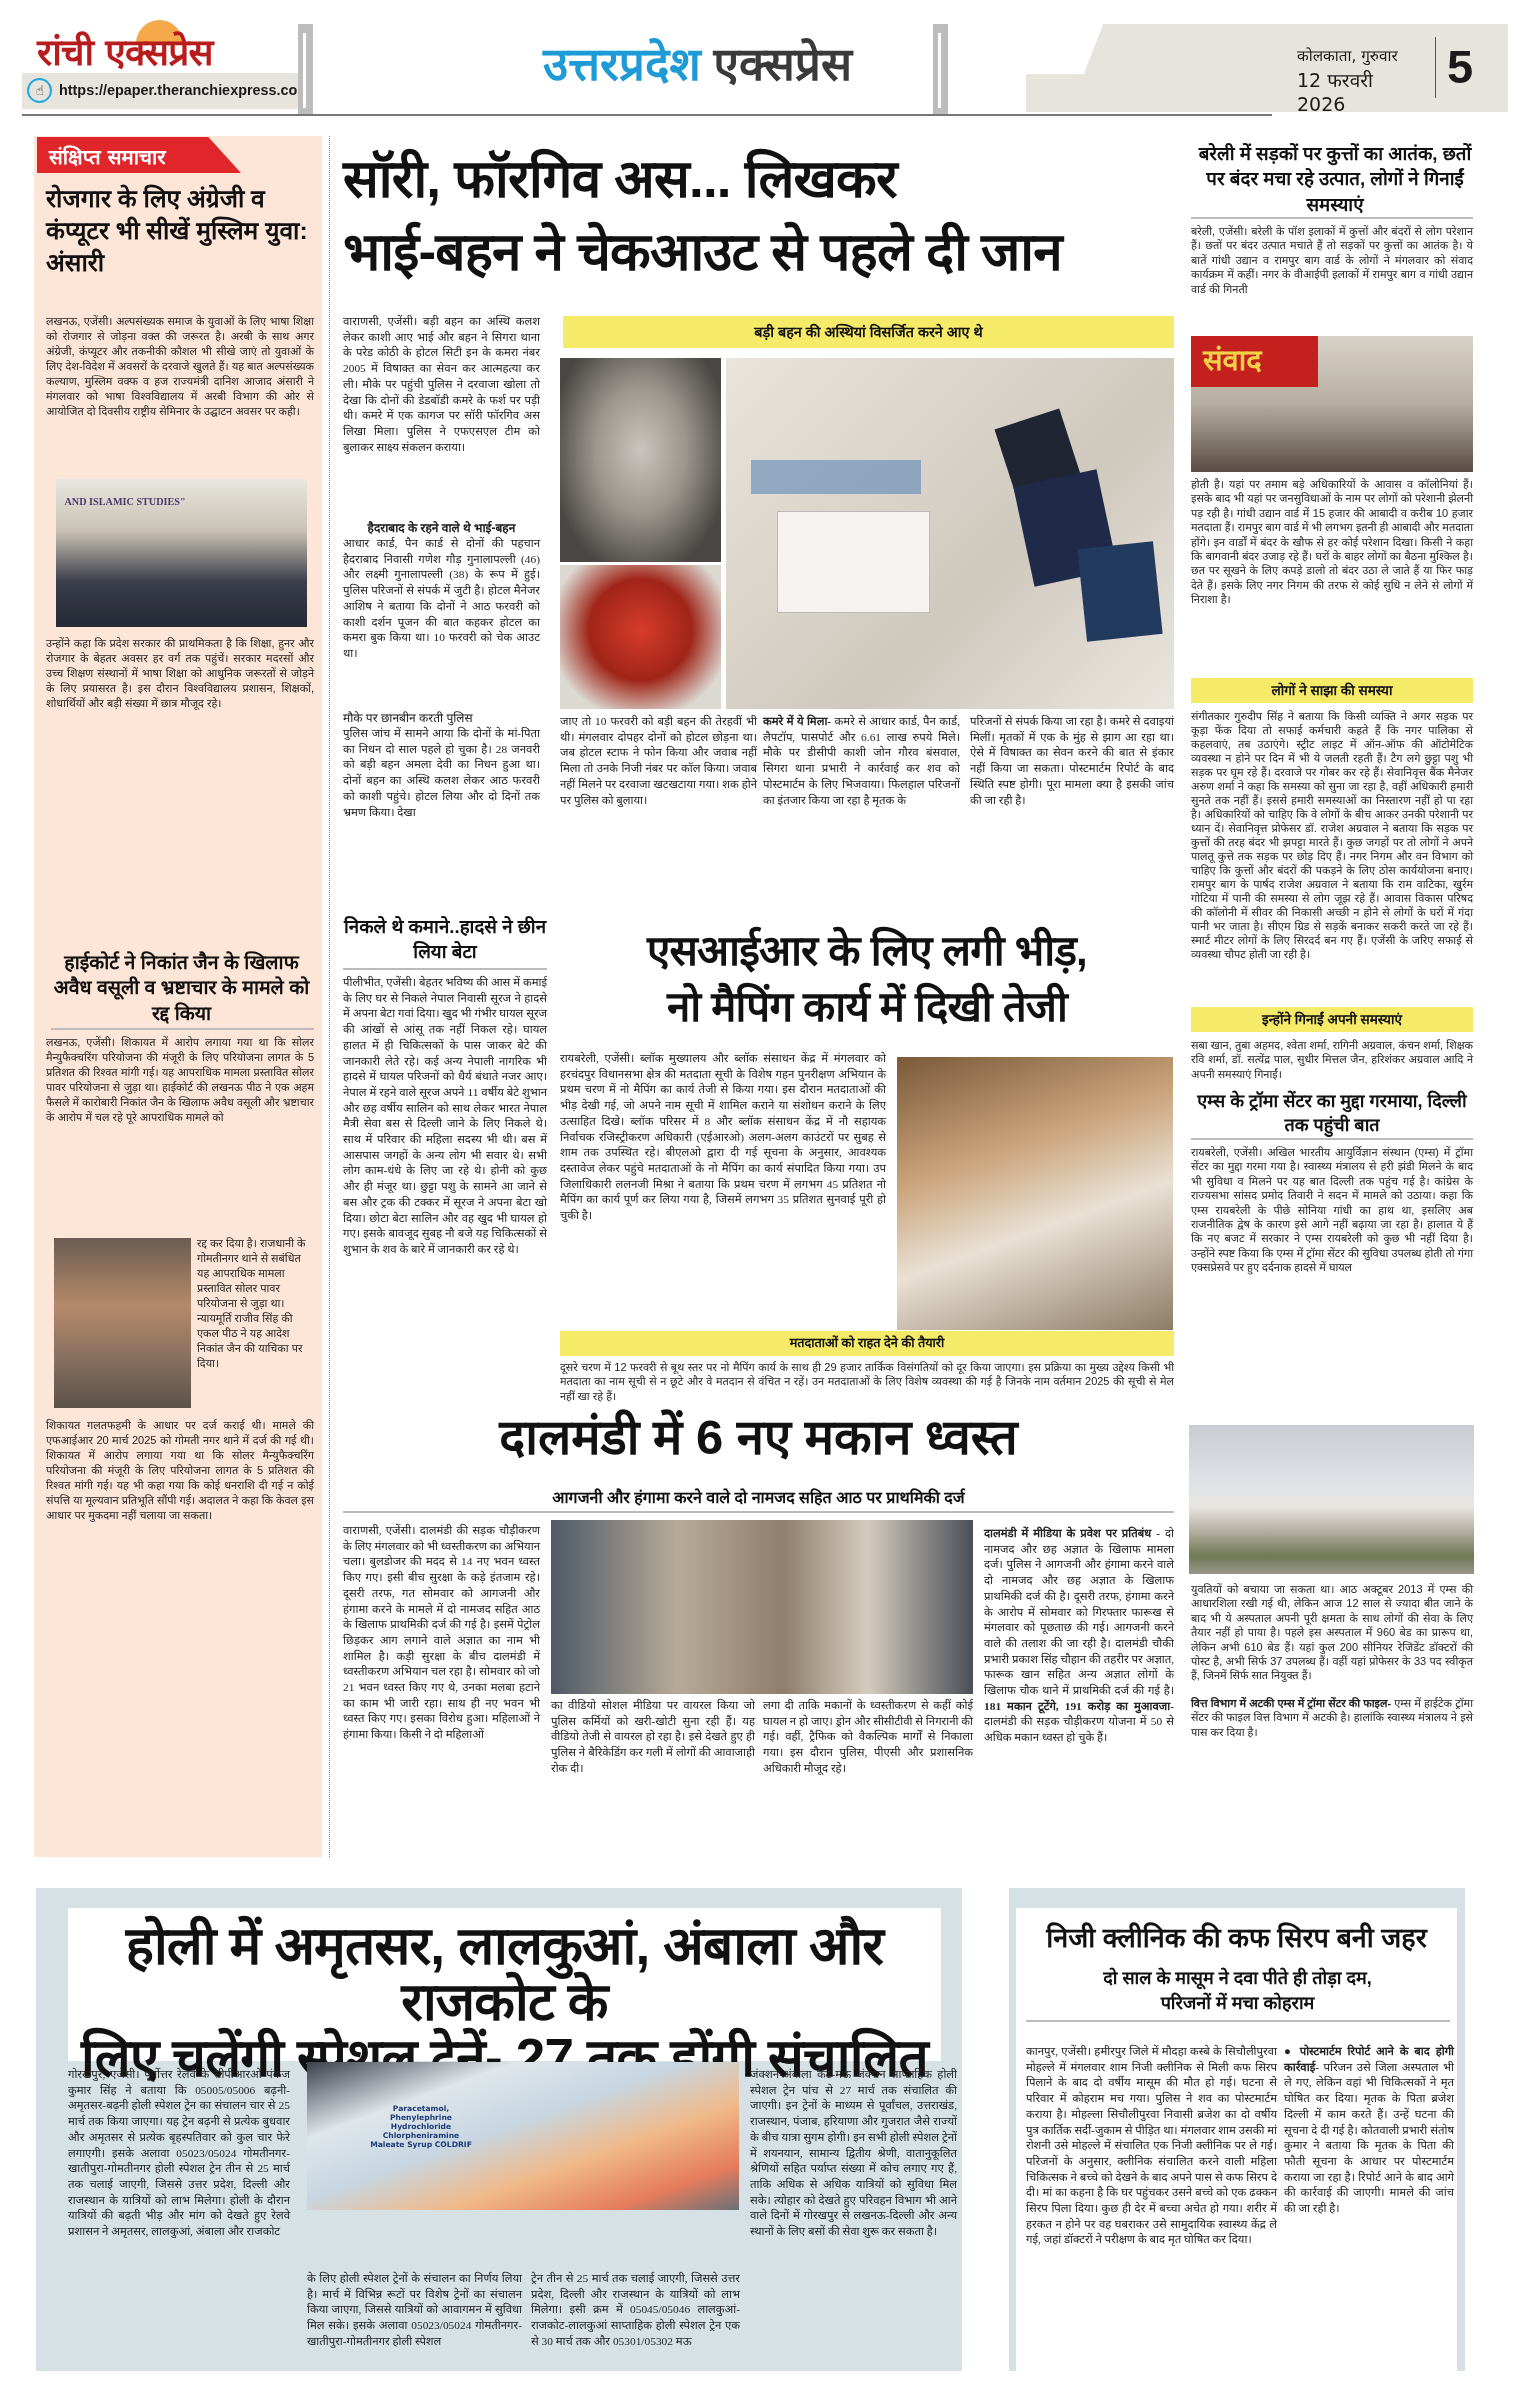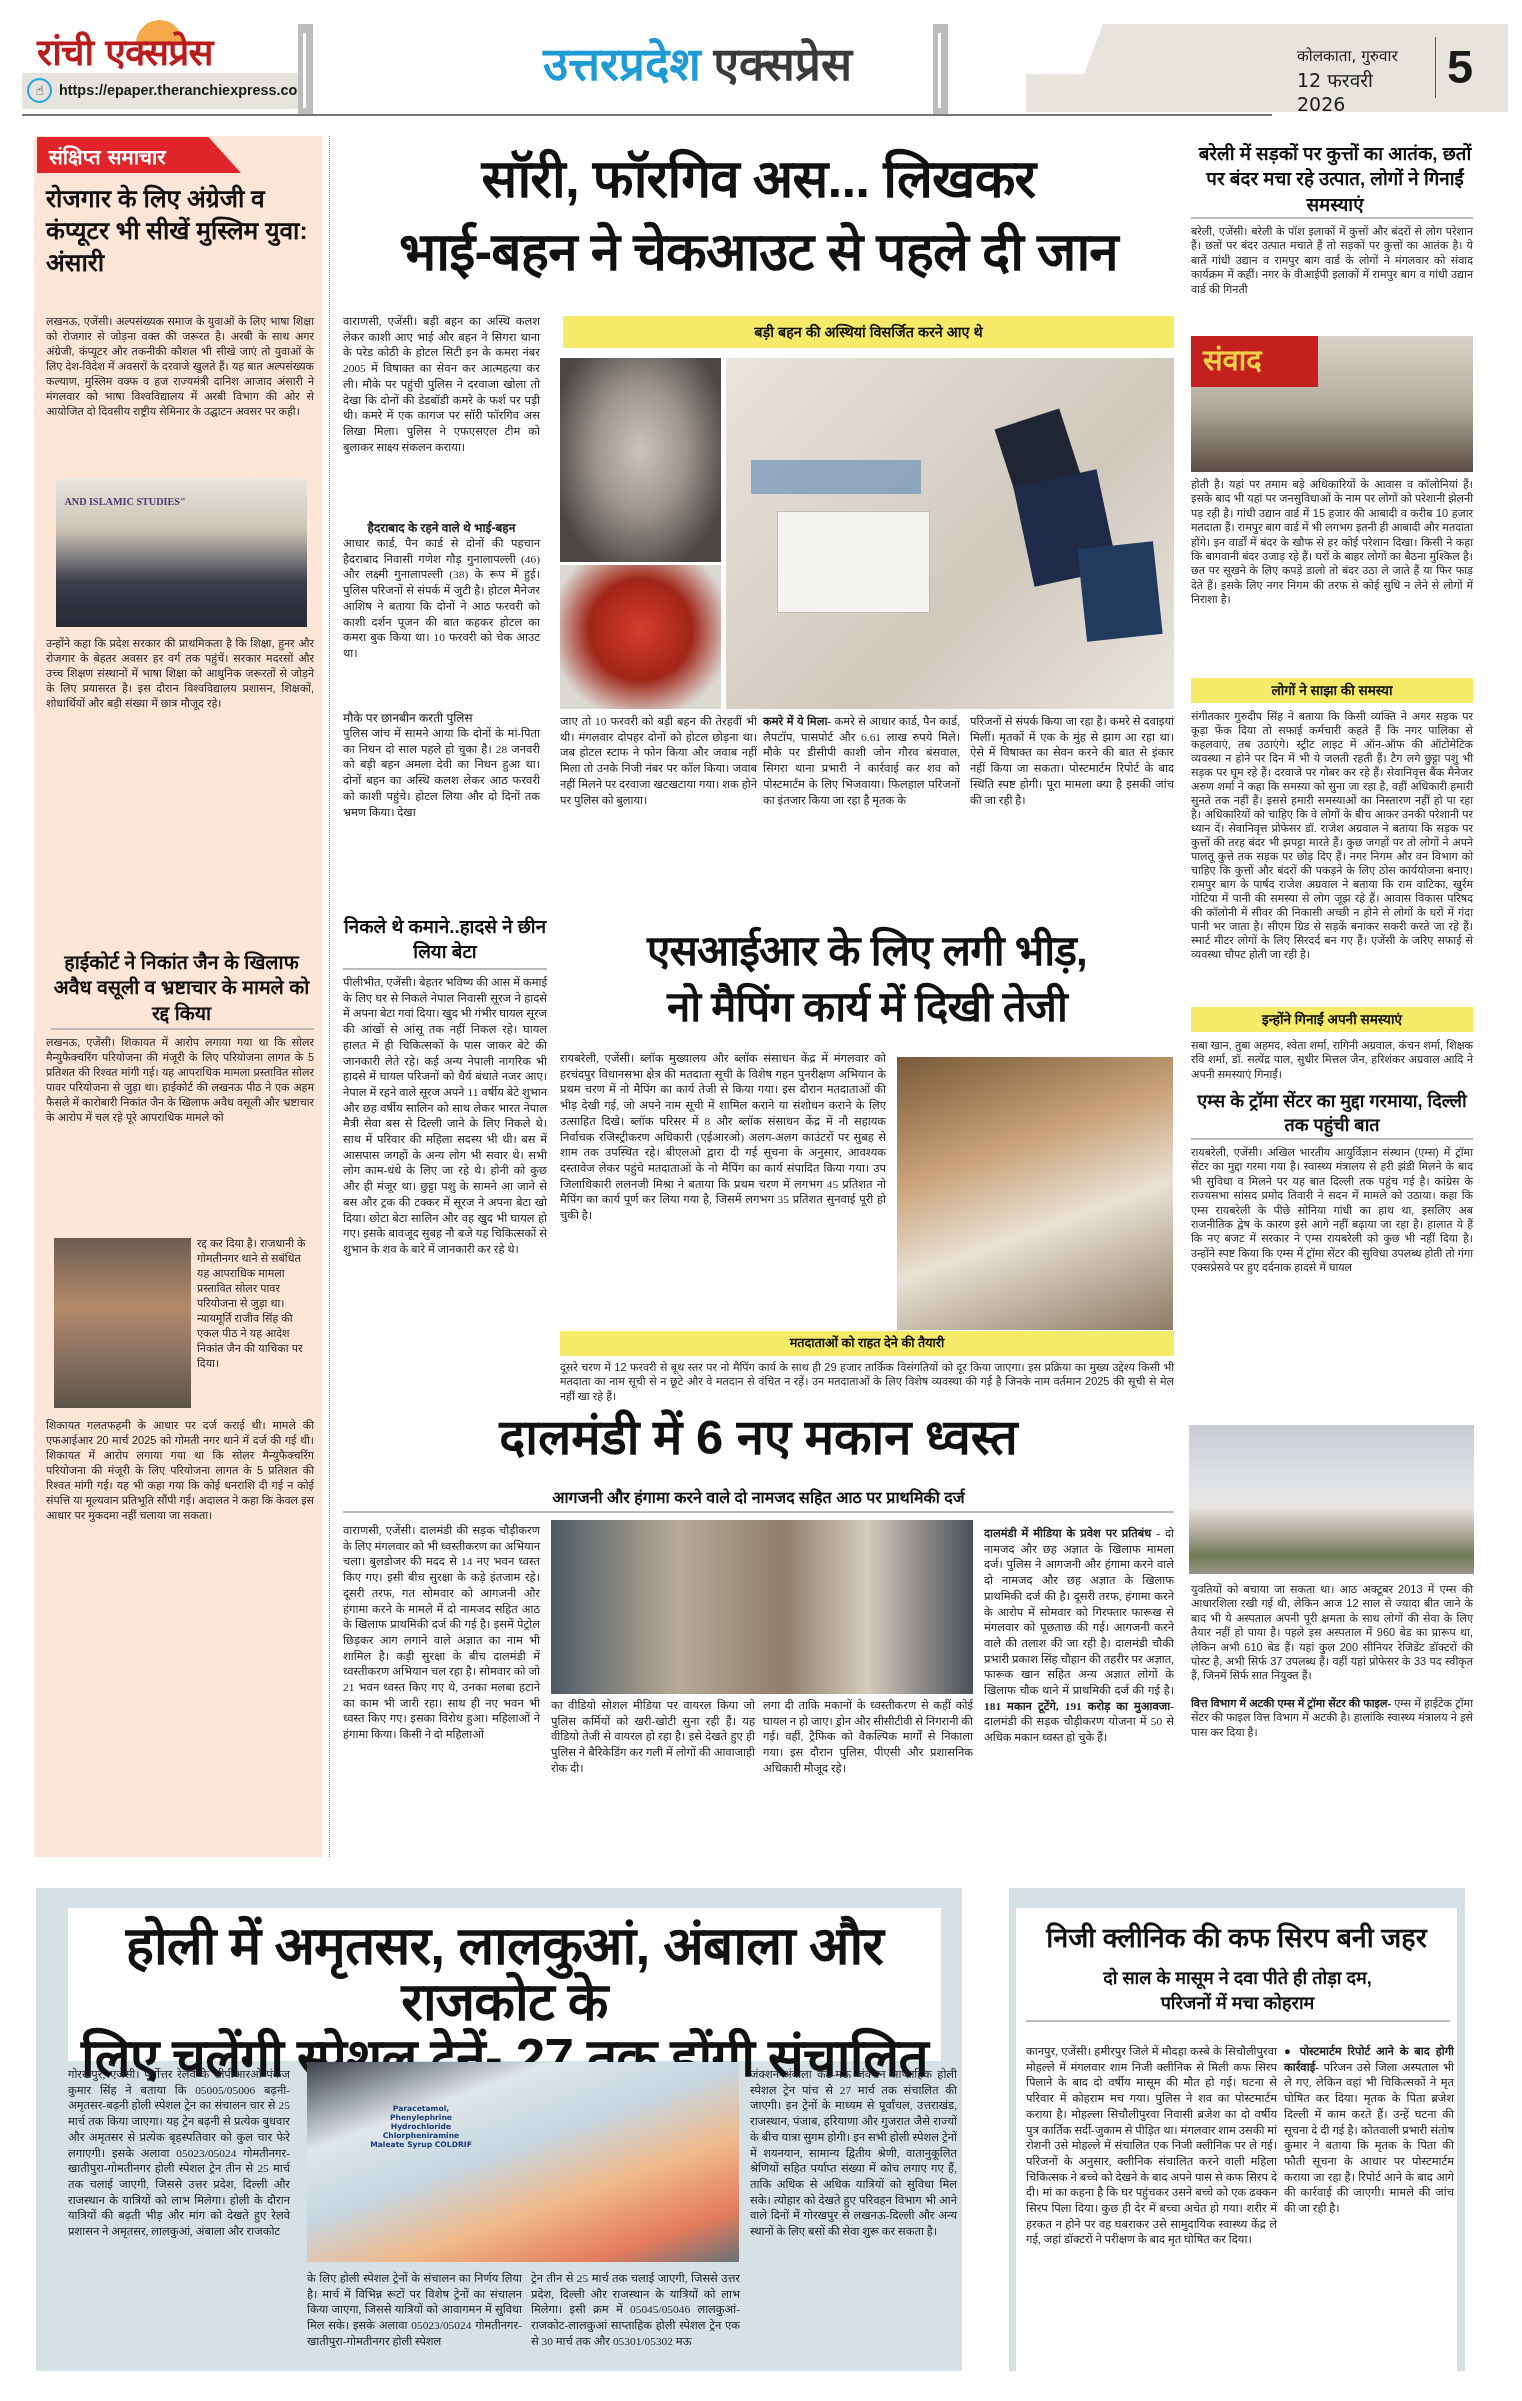--- a/index.html
+++ b/index.html
@@ -64,21 +64,21 @@
 <p class="abs txt sans" style="left:46px;top:636px;width:268px;font-size:11px;line-height:15px">उन्होंने कहा कि प्रदेश सरकार की प्राथमिकता है कि शिक्षा, हुनर और रोजगार के बेहतर अवसर हर वर्ग तक पहुंचें। सरकार मदरसों और उच्च शिक्षण संस्थानों में भाषा शिक्षा को आधुनिक जरूरतों से जोड़ने के लिए प्रयासरत है। इस दौरान विश्वविद्यालय प्रशासन, शिक्षकों, शोधार्थियों और बड़ी संख्या में छात्र मौजूद रहे।</p>
 <h2 class="abs" style="left:46px;top:950px;width:271px;font-size:19.5px;line-height:25.4px;text-align:center">हाईकोर्ट ने निकांत जैन के खिलाफ अवैध वसूली व भ्रष्टाचार के मामले को रद्द किया</h2>
 <div class="abs rule" style="left:51px;top:1028px;width:263px"></div>
 <p class="abs txt sans" style="left:46px;top:1035px;width:268px;font-size:11px;line-height:15px">लखनऊ, एजेंसी। शिकायत में आरोप लगाया गया था कि सोलर मैन्युफैक्चरिंग परियोजना की मंजूरी के लिए परियोजना लागत के 5 प्रतिशत की रिश्वत मांगी गई। यह आपराधिक मामला प्रस्तावित सोलर पावर परियोजना से जुड़ा था। हाईकोर्ट की लखनऊ पीठ ने एक अहम फैसले में कारोबारी निकांत जैन के खिलाफ अवैध वसूली और भ्रष्टाचार के आरोप में चल रहे पूरे आपराधिक मामले को</p>
 <div class="abs img" style="left:54px;top:1238px;width:137px;height:170px;background:linear-gradient(180deg,#6c5c52 0%,#b48a6a 40%,#8a7060 70%,#5c5348 100%)"></div>
 <p class="abs txt sans" style="left:197px;top:1236px;width:117px;font-size:11px;line-height:15px;text-align:left">रद्द कर दिया है। राजधानी के गोमतीनगर थाने से सबंधित यह आपराधिक मामला प्रस्तावित सोलर पावर परियोजना से जुड़ा था। न्यायमूर्ति राजीव सिंह की एकल पीठ ने यह आदेश निकांत जैन की याचिका पर दिया।</p>
 <p class="abs txt sans" style="left:46px;top:1418px;width:268px;font-size:11px;line-height:15px">शिकायत गलतफहमी के आधार पर दर्ज कराई थी। मामले की एफआईआर 20 मार्च 2025 को गोमती नगर थाने में दर्ज की गई थी। शिकायत में आरोप लगाया गया था कि सोलर मैन्युफैक्चरिंग परियोजना की मंजूरी के लिए परियोजना लागत के 5 प्रतिशत की रिश्वत मांगी गई। यह भी कहा गया कि कोई धनराशि दी गई न कोई संपत्ति या मूल्यवान प्रतिभूति सौंपी गई। अदालत ने कहा कि केवल इस आधार पर मुकदमा नहीं चलाया जा सकता।</p>
 
 <div class="abs vdots"></div>
 
-<h1 class="abs" style="left:343px;top:142px;width:831px;font-size:53px;line-height:73px;text-align:center;letter-spacing:-0.8px">
+<h1 class="abs" style="left:343px;top:142px;width:831px;font-size:53px;line-height:73px;letter-spacing:-0.8px">
     <div>सॉरी, फॉरगिव अस... लिखकर</div>
     <div>भाई-बहन ने चेकआउट से पहले दी जान</div>
   </h1>
 <p class="abs txt" style="left:343px;top:314px;width:197px">वाराणसी, एजेंसी। बड़ी बहन का अस्थि कलश लेकर काशी आए भाई और बहन ने सिगरा थाना के परेड कोठी के होटल सिटी इन के कमरा नंबर 2005 में विषाक्त का सेवन कर आत्महत्या कर ली। मौके पर पहुंची पुलिस ने दरवाजा खोला तो देखा कि दोनों की डेडबॉडी कमरे के फर्श पर पड़ी थी। कमरे में एक कागज पर सॉरी फॉरगिव अस लिखा मिला। पुलिस ने एफएसएल टीम को बुलाकर साक्ष्य संकलन कराया।</p>
 <div class="abs" style="left:343px;top:519px;width:197px;font-size:12px;font-weight:bold;text-align:center;font-family:'Liberation Sans',sans-serif">हैदराबाद के रहने वाले थे भाई-बहन</div>
 <p class="abs txt" style="left:343px;top:536px;width:197px">आधार कार्ड, पैन कार्ड से दोनों की पहचान हैदराबाद निवासी गणेश गौड़ गुनालापल्ली (46) और लक्ष्मी गुनालापल्ली (38) के रूप में हुई। पुलिस परिजनों से संपर्क में जुटी है। होटल मैनेजर आशिष ने बताया कि दोनों ने आठ फरवरी को काशी दर्शन पूजन की बात कहकर होटल का कमरा बुक किया था। 10 फरवरी को चेक आउट था।</p>
 <div class="abs" style="left:343px;top:709px;width:197px;font-size:12px;font-weight:normal;font-family:'Liberation Sans',sans-serif">मौके पर छानबीन करती पुलिस</div>
 <p class="abs txt" style="left:343px;top:726px;width:197px">पुलिस जांच में सामने आया कि दोनों के मां-पिता का निधन दो साल पहले हो चुका है। 28 जनवरी को बड़ी बहन अमला देवी का निधन हुआ था। दोनों बहन का अस्थि कलश लेकर आठ फरवरी को काशी पहुंचे। होटल लिया और दो दिनों तक भ्रमण किया। देखा</p>
 <div class="abs yellow-bar" style="left:563px;top:316px;width:611px;height:32px;font-size:14.4px;line-height:32px">बड़ी बहन की अस्थियां विसर्जित करने आए थे</div>
 <div class="abs img" style="left:560px;top:358px;width:161px;height:204px;background:radial-gradient(ellipse at 50% 45%,#c9c4bd 0%,#9b958d 40%,#4a4744 80%)"></div>
@@ -134,21 +134,21 @@
 <p class="abs txt sans" style="left:1191px;top:1582px;width:282px;font-size:11px;line-height:14.4px">युवतियों को बचाया जा सकता था। आठ अक्टूबर 2013 में एम्स की आधारशिला रखी गई थी, लेकिन आज 12 साल से ज्यादा बीत जाने के बाद भी ये अस्पताल अपनी पूरी क्षमता के साथ लोगों की सेवा के लिए तैयार नहीं हो पाया है। पहले इस अस्पताल में 960 बेड का प्रारूप था, लेकिन अभी 610 बेड हैं। यहां कुल 200 सीनियर रेजिडेंट डॉक्टरों की पोस्ट है, अभी सिर्फ 37 उपलब्ध हैं। वहीं यहां प्रोफेसर के 33 पद स्वीकृत हैं, जिनमें सिर्फ सात नियुक्त हैं।</p>
 <p class="abs txt sans" style="left:1191px;top:1696px;width:282px;font-size:11px;line-height:14.4px"><b>वित्त विभाग में अटकी एम्स में ट्रॉमा सेंटर की फाइल-</b> <span>एम्स में हाईटेक ट्रॉमा सेंटर की फाइल वित्त विभाग में अटकी है। हालांकि स्वास्थ्य मंत्रालय ने इसे पास कर दिया है।</span></p>
 
 <div class="abs bottom-box" style="height:483px"></div>
 <div class="abs" style="left:68px;top:1908px;width:873px;height:153px;background:#fff"></div>
 <h1 class="abs" style="left:68px;top:1918px;width:873px;font-size:53px;line-height:56px;text-align:center;letter-spacing:-0.8px">
     <div>होली में अमृतसर, लालकुआं, अंबाला और राजकोट के</div>
     <div>लिए चलेंगी स्पेशल ट्रेनें- 27 तक होंगी संचालित</div>
   </h1>
 <p class="abs txt" style="left:68px;top:2067px;width:222px">गोरखपुर, एजेंसी। पूर्वोत्तर रेलवे के सीपीआरओ पंकज कुमार सिंह ने बताया कि 05005/05006 बढ़नी-अमृतसर-बढ़नी होली स्पेशल ट्रेन का संचालन चार से 25 मार्च तक किया जाएगा। यह ट्रेन बढ़नी से प्रत्येक बुधवार और अमृतसर से प्रत्येक बृहस्पतिवार को कुल चार फेरे लगाएगी। इसके अलावा 05023/05024 गोमतीनगर-खातीपुरा-गोमतीनगर होली स्पेशल ट्रेन तीन से 25 मार्च तक चलाई जाएगी, जिससे उत्तर प्रदेश, दिल्ली और राजस्थान के यात्रियों को लाभ मिलेगा। होली के दौरान यात्रियों की बढ़ती भीड़ और मांग को देखते हुए रेलवे प्रशासन ने अमृतसर, लालकुआं, अंबाला और राजकोट</p>
-<div class="abs img" style="left:307px;top:2062px;width:432px;height:200px;background:linear-gradient(160deg,#3a3f4b 0%,#dfe6ea 25%,#c7d6e1 45%,#f0b98a 65%,#e47b5c 85%,#6a7179 100%)">
+<div class="abs img" style="left:307px;top:2062px;width:432px;height:148px;background:linear-gradient(160deg,#3a3f4b 0%,#dfe6ea 25%,#c7d6e1 45%,#f0b98a 65%,#e47b5c 85%,#6a7179 100%)">
   <div style="position:absolute;left:59px;top:42px;width:110px;font-size:7.6px;color:#1c3b78;font-weight:bold;text-align:center">Paracetamol, Phenylephrine Hydrochloride Chlorpheniramine Maleate Syrup COLDRIF</div>
 </div>
 <p class="abs txt" style="left:307px;top:2271px;width:215px">के लिए होली स्पेशल ट्रेनों के संचालन का निर्णय लिया है। मार्च में विभिन्न रूटों पर विशेष ट्रेनों का संचालन किया जाएगा, जिससे यात्रियों को आवागमन में सुविधा मिल सके। इसके अलावा 05023/05024 गोमतीनगर-खातीपुरा-गोमतीनगर होली स्पेशल</p>
 <p class="abs txt" style="left:531px;top:2271px;width:209px">ट्रेन तीन से 25 मार्च तक चलाई जाएगी, जिससे उत्तर प्रदेश, दिल्ली और राजस्थान के यात्रियों को लाभ मिलेगा। इसी क्रम में 05045/05046 लालकुआं-राजकोट-लालकुआं साप्ताहिक होली स्पेशल ट्रेन एक से 30 मार्च तक और 05301/05302 मऊ</p>
 <p class="abs txt" style="left:750px;top:2067px;width:207px">जंक्शन-अंबाला कैंट-मऊ जंक्शन साप्ताहिक होली स्पेशल ट्रेन पांच से 27 मार्च तक संचालित की जाएगी। इन ट्रेनों के माध्यम से पूर्वांचल, उत्तराखंड, राजस्थान, पंजाब, हरियाणा और गुजरात जैसे राज्यों के बीच यात्रा सुगम होगी। इन सभी होली स्पेशल ट्रेनों में शयनयान, सामान्य द्वितीय श्रेणी, वातानुकूलित श्रेणियों सहित पर्याप्त संख्या में कोच लगाए गए हैं, ताकि अधिक से अधिक यात्रियों को सुविधा मिल सके। त्योहार को देखते हुए परिवहन विभाग भी आने वाले दिनों में गोरखपुर से लखनऊ-दिल्ली और अन्य स्थानों के लिए बसों की सेवा शुरू कर सकता है।</p>
 
 <div class="abs bottom-box2" style="height:483px"></div>
 <div class="abs" style="left:1016px;top:1908px;width:441px;height:463px;background:#fff"></div>
 <h2 class="abs" style="left:1016px;top:1918px;width:441px;font-size:27px;text-align:center">निजी क्लीनिक की कफ सिरप बनी जहर</h2>
 <h3 class="abs" style="left:1102px;top:1966px;width:271px;font-size:18px;line-height:25.4px;text-align:center">दो साल के मासूम ने दवा पीते ही तोड़ा दम, परिजनों में मचा कोहराम</h3>

